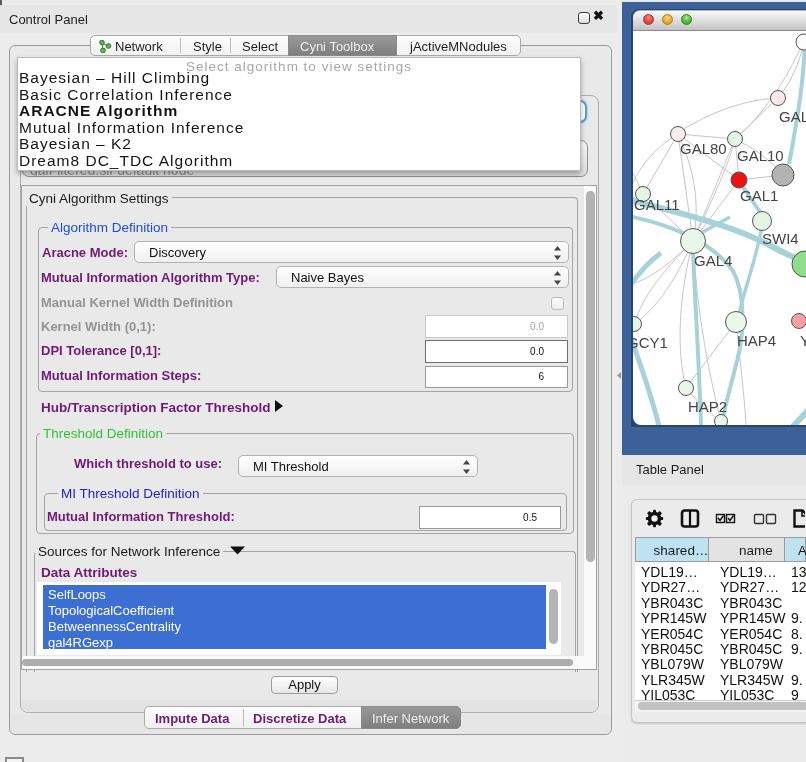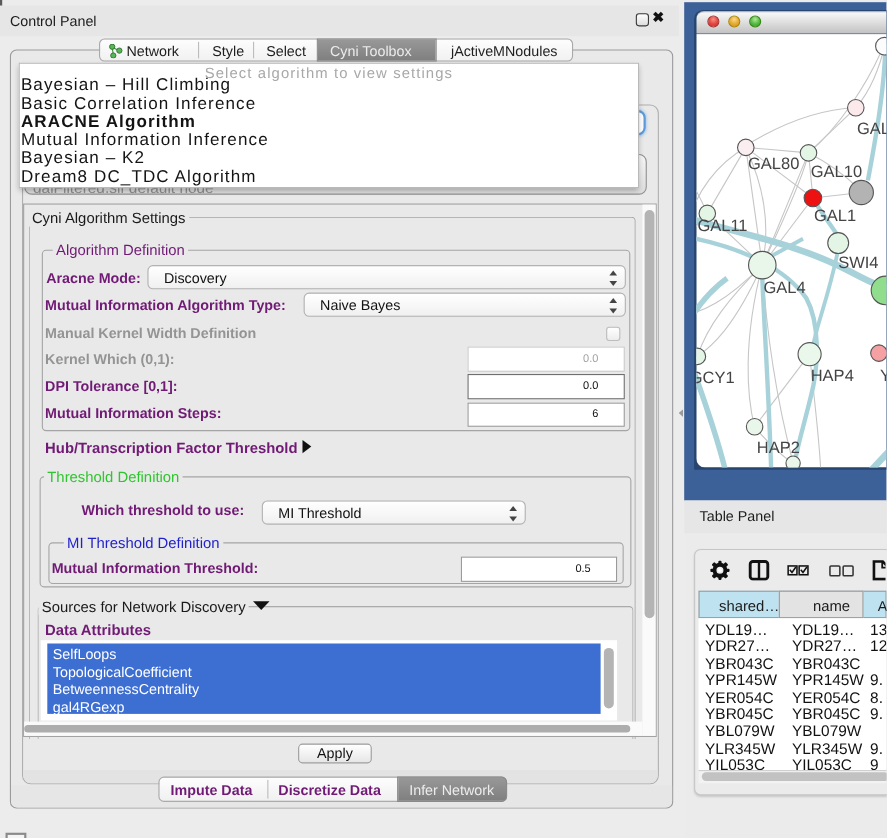--- a/index.html
+++ b/index.html
@@ -59,41 +59,41 @@
 <div class="abs" style="left:584px;top:186px;width:12px;height:483px;background:#fafafa;z-index:3;"></div>
 <div class="abs" style="left:585.5px;top:191px;width:9px;height:371px;background:#b4b4b4;border-radius:5px;z-index:3;"></div>
 
 <div class="abs" style="left:22px;top:656px;width:562px;height:13px;background:#fafafa;z-index:3;"></div>
 <div class="abs" style="left:22px;top:659px;width:551px;height:7px;background:#adadad;border-radius:4px;z-index:3;"></div>
 
 <div class="grp" style="left:26px;top:197px;width:552px;height:475px;border-bottom:none;border-radius:4px 4px 0 0;"></div>
 <div class="abs gtitle" style="left:26px;top:191px;color:#1a1a1a;">Cyni Algorithm Settings</div>
 
 <div class="grp" style="left:38px;top:227px;width:535px;height:165px;"></div>
-<div class="abs gtitle" style="left:48px;top:220px;color:#701a75;">Algorithm Definition</div>
+<div class="abs gtitle" style="left:48px;top:220px;color:#1d4ed8;">Algorithm Definition</div>
 
 <div class="abs lbl" style="left:42px;top:245px;">Aracne Mode:</div>
 <div class="combo" style="left:134px;top:241px;width:435px;height:22px;">
     <span class="ctext">Discovery</span>
   <svg class="carrows" width="11" height="22">
       <path d="M5.5 4 L9 8.5 L2 8.5 Z" fill="#444"></path>
       <path d="M5.5 18 L9 13.5 L2 13.5 Z" fill="#444"></path>
     </svg>
 </div>
 <div class="abs lbl" style="left:41px;top:270px;">Mutual Information Algorithm Type:</div>
 <div class="combo" style="left:276px;top:266px;width:293px;height:22px;">
     <span class="ctext">Naive Bayes</span>
   <svg class="carrows" width="11" height="22">
       <path d="M5.5 4 L9 8.5 L2 8.5 Z" fill="#444"></path>
       <path d="M5.5 18 L9 13.5 L2 13.5 Z" fill="#444"></path>
     </svg>
 </div>
 <div class="abs glbl" style="left:41px;top:295px;">Manual Kernel Width Definition</div>
 <div class="abs" style="left:551px;top:297px;width:13px;height:13px;border:1px solid #bdbdbd;border-radius:3px;background:linear-gradient(#ffffff,#ededed);"></div>
-<div class="abs glbl" style="left:41px;top:319px;">Kernel Which (0,1):</div>
+<div class="abs glbl" style="left:41px;top:319px;">Kernel Width (0,1):</div>
 <div class="inp" style="left:425px;top:315px;width:143px;height:23px;border:1px solid #c9c9c9;color:#a2a2a2;line-height:21px;">0.0</div>
 <div class="abs lbl" style="left:41px;top:343px;">DPI Tolerance [0,1]:</div>
 <div class="inp" style="left:425px;top:340px;width:143px;height:23px;border:1px solid #6f6f6f;line-height:21px;">0.0</div>
 <div class="abs lbl" style="left:41px;top:368px;">Mutual Information Steps:</div>
 <div class="inp" style="left:425px;top:366px;width:143px;height:22px;border:1px solid #9a9a9a;line-height:20px;">6</div>
 
 <div class="abs lbl" style="left:41px;top:400px;font-size:13.5px;">Hub/Transcription Factor Threshold</div>
 <svg class="abs" style="left:272px;top:399px;" width="14" height="14">
     <path d="M3 1 L11 7 L3 13 Z" fill="#111"></path>
   </svg>
@@ -108,21 +108,21 @@
       <path d="M5.5 18 L9 13.5 L2 13.5 Z" fill="#444"></path>
     </svg>
 </div>
 
 <div class="grp" style="left:44px;top:493px;width:523px;height:38px;"></div>
 <div class="abs gtitle" style="left:48px;top:486px;color:#2222cc;margin-left:10px;">MI Threshold Definition</div>
 <div class="abs lbl" style="left:47px;top:509px;">Mutual Information Threshold:</div>
 <div class="inp" style="left:419px;top:506px;width:142px;height:23px;border:1px solid #9a9a9a;line-height:21px;">0.5</div>
 
 <div class="grp" style="left:34px;top:551px;width:542px;height:121px;border-bottom:none;border-radius:4px 4px 0 0;"></div>
-<div class="abs gtitle" style="left:35px;top:544px;color:#1a1a1a;">Sources for Network Discovery</div>
+<div class="abs gtitle" style="left:35px;top:544px;color:#1a1a1a;">Sources for Network Inference</div>
 <svg class="abs" style="left:229px;top:545px;" width="18" height="11">
     <path d="M1 1.5 L16 1.5 L8.5 9.5 Z" fill="#111"></path>
   </svg>
 <div class="abs lbl" style="left:41px;top:565px;font-size:13.5px;">Data Attributes</div>
 
 <div class="abs" style="left:37px;top:582px;width:524px;height:73px;background:#fff;"></div>
 <div class="abs" style="left:43px;top:585px;width:503px;height:64px;background:#3d6ed2;"></div>
 <div class="abs" style="left:48px;top:587px;font-size:13px;color:#fff;line-height:16px;">SelfLoops<br>TopologicalCoefficient<br>BetweennessCentrality<br>gal4RGexp</div>
 <div class="abs" style="left:549px;top:589px;width:9px;height:55px;background:#b4b4b4;border-radius:5px;"></div>
 

